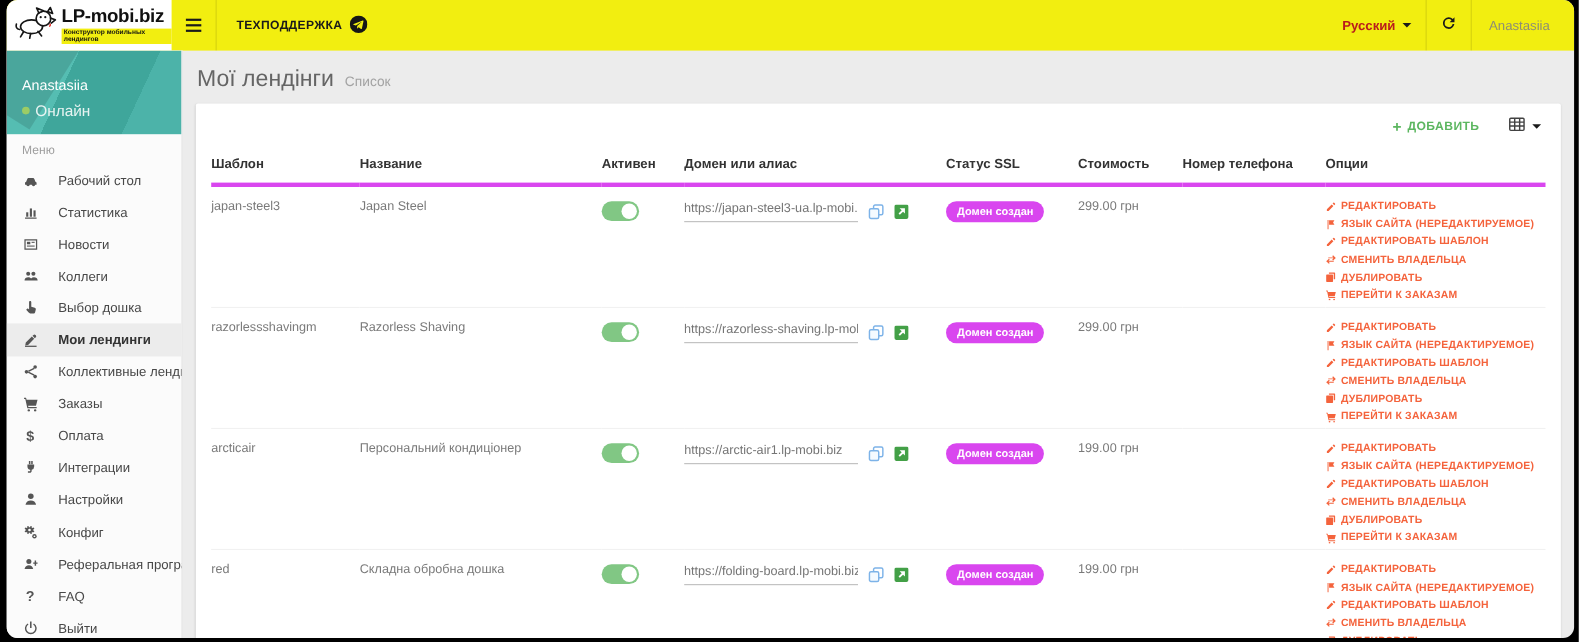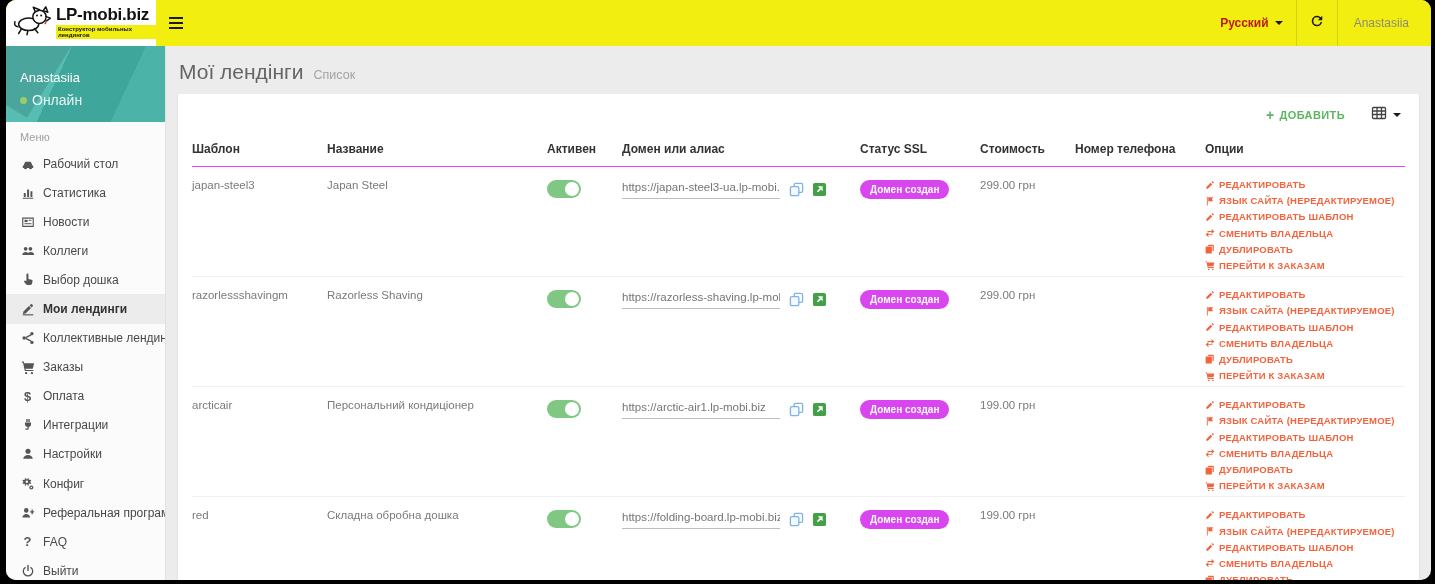--- a/index.html
+++ b/index.html
@@ -29,39 +29,39 @@
 
   
   .side-header { height:76px; padding:14px 0 0 14px; color:#fff; position:relative; overflow:hidden;
     background:linear-gradient(115deg, #55bdb2 0%, #55bdb2 34%, #3fa69b 34%, #3fa69b 72%, #4cb3a9 72%);
   }
   .side-header::after { content:""; position:absolute; left:-20px; top:-30px; width:70px; height:90px; background:rgba(0,0,0,.12); transform:rotate(32deg); }
   .side-user-name { position:relative; z-index:1; font-size:13px; margin-top:10px; }
   .side-user-status { position:relative; z-index:1; display:flex; align-items:center; gap:5px; margin-top:7px; font-size:14px; color:#e8f4f2; }
   .status-dot { width:7px; height:7px; border-radius:50%; background:#9ccc65; }
   .menu-label { height:27px; padding:9px 14px 0; font-size:11px; color:#9e9e9e; }
-  .menu-item { height:29.1px; display:flex; align-items:center; gap:8px; padding:0 10px 0 14px; font-size:12px; color:#484848; cursor:pointer; white-space:nowrap; }
+  .menu-item { height:29.1px; display:flex; align-items:center; gap:18px; padding:0 10px 0 14px; font-size:12px; color:#484848; cursor:pointer; white-space:nowrap; }
   .menu-item.active { background:#ececec; font-weight:700; color:#333; }
   .mi-icon { width:15px; height:15px; flex:0 0 auto; display:flex; align-items:center; justify-content:center; color:#555; }
   .mi-icon svg { width:14px; height:14px; fill:currentColor; }
   .mi-icon .txt { font-size:13px; font-weight:700; line-height:1; }
 
   
   .page-head { padding:14px 0 10px 13px; display:flex; align-items:baseline; gap:10px; }
   .page-title { font-size:21px; color:#656565; }
   .page-subtitle { font-size:12.5px; color:#a3a3a3; }
   .card { margin:0 12px; background:#fff; border-radius:2px; box-shadow:0 1px 2px rgba(0,0,0,.12); height:600px; }
   .card-toolbar { height:42px; display:flex; align-items:center; justify-content:flex-end; gap:26px; padding:0 18px; }
   .add-btn { display:flex; align-items:center; gap:5px; color:#5cb660; font-size:11px; font-weight:700; letter-spacing:.4px; cursor:pointer; }
   .add-plus { font-size:14px; font-weight:700; }
   .grid-select { display:flex; align-items:center; gap:6px; color:#424242; cursor:pointer; }
 
   
   table { width:calc(100% - 28px); margin:0 14px; border-collapse:collapse; table-layout:fixed; }
-  th { text-align:left; font-size:12px; font-weight:700; color:#333; padding:6px 4px 10px 0; border-bottom:1px solid #d946ef; }
+  th { text-align:left; font-size:12px; font-weight:700; color:#333; padding:6px 4px 10px 0; border-bottom:4px solid #d946ef; }
   td { vertical-align:top; padding:12px 4px 0 0; font-size:11.5px; color:#7a7a7a; border-bottom:1px solid #f1f1f1; height:103px; }
   .toggle { width:34px; height:18px; border-radius:9px; background:#81c784; position:relative; margin-top:1px; cursor:pointer; }
   .toggle .knob { position:absolute; right:2px; top:2px; width:14px; height:14px; border-radius:50%; background:#fff; }
   .domain-wrap { display:flex; align-items:center; gap:9px; }
   .domain-input { width:158px; border:none; border-bottom:1px solid #bdbdbd; background:transparent; font-family:"Liberation Sans",sans-serif; font-size:11.5px; color:#757575; padding:2px 0 5px; outline:none; }
   .icon-btn { cursor:pointer; display:inline-flex; }
   .badge { display:inline-block; background:#d946ef; color:#fff; font-size:10px; font-weight:700; padding:4px 10px; border-radius:10px; margin-top:1px; white-space:nowrap; }
   .opt-link { display:flex; align-items:center; gap:4px; color:#f4633c; font-size:9.5px; font-weight:700; letter-spacing:.2px; margin-bottom:5.2px; cursor:pointer; text-decoration:none; white-space:nowrap; }
   .opt-icon { display:inline-flex; width:10px; height:10px; }
   .opt-icon svg { width:10px; height:10px; fill:currentColor; }
@@ -94,20 +94,29 @@
         <span class="logo-tagline">Конструктор мобильных лендингов</span>
       </span>
     </div>
 
     <div class="tb-btn hamburger">
         <i></i>
         <i></i>
         <i></i>
       </div>
 
+    <div class="tb-btn support">
+      <span>ТЕХПОДДЕРЖКА</span>
+      <span>
+        <svg width="16" height="16" viewBox="0 0 16 16">
+          <circle cx="8" cy="8" r="8" fill="#161616"></circle>
+          <path fill="#f2ee10" d="M3.5 7.8l8.3-3.2c.42-.16.78.12.62.76l-1.42 6.55c-.11.47-.42.58-.82.36L8.05 10.7l-1.05 1c-.12.12-.22.22-.45.22l.16-2.2 4.02-3.63c.18-.16-.04-.25-.27-.1L5.5 9.1l-2.1-.66c-.46-.15-.47-.46.1-.64z"></path>
+        </svg>
+      </span>
+    </div>
 
     <div class="tb-spacer"></div>
 
     <div class="tb-btn lang">
       <span>Русский</span>
       <span class="caret"></span>
     </div>
     <div class="tb-btn refresh">
       <span>
         <svg width="14" height="14" viewBox="0 0 16 16" fill="currentColor">

